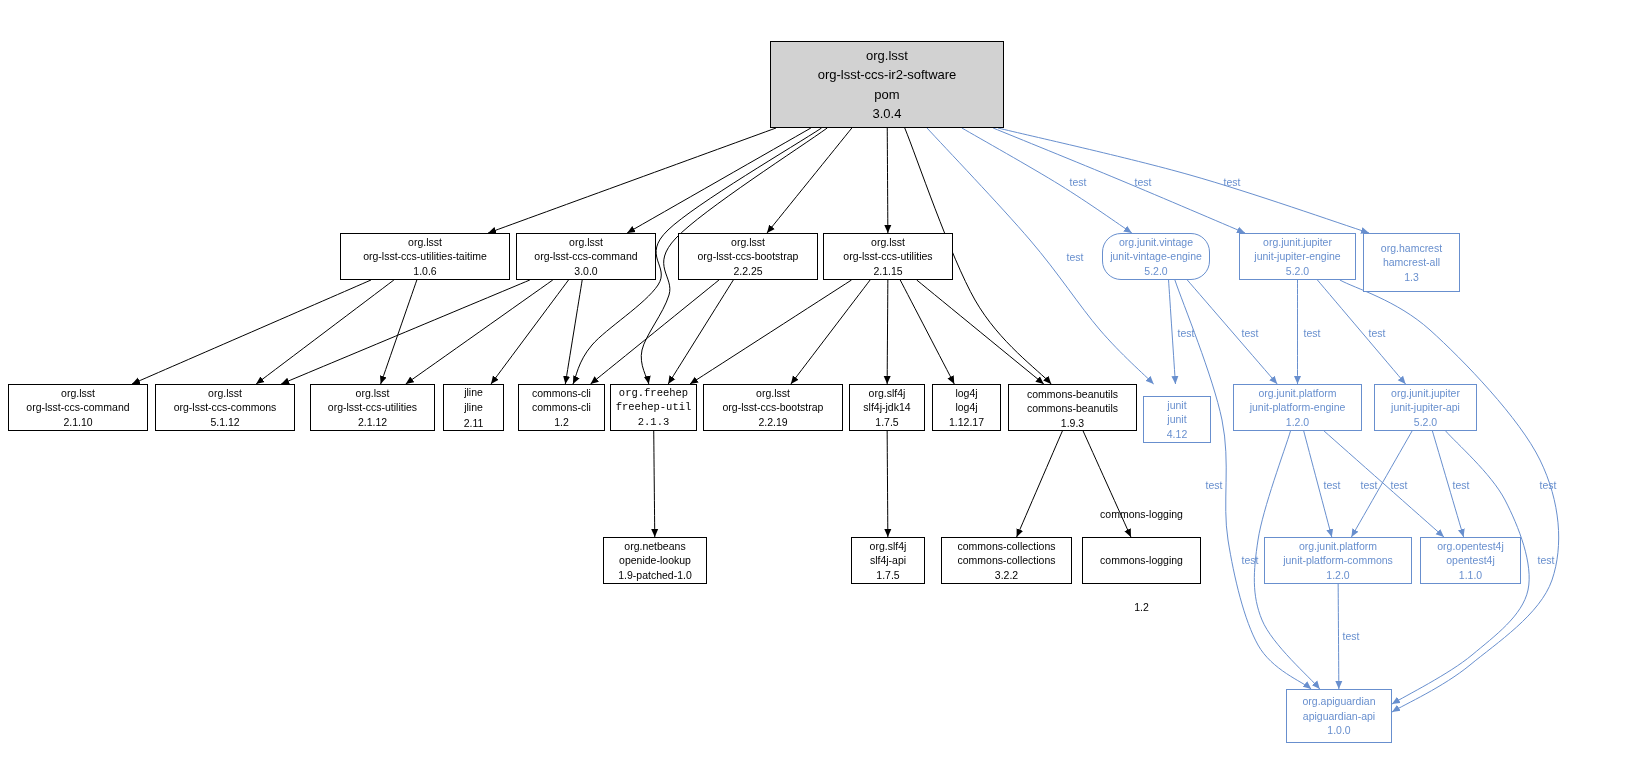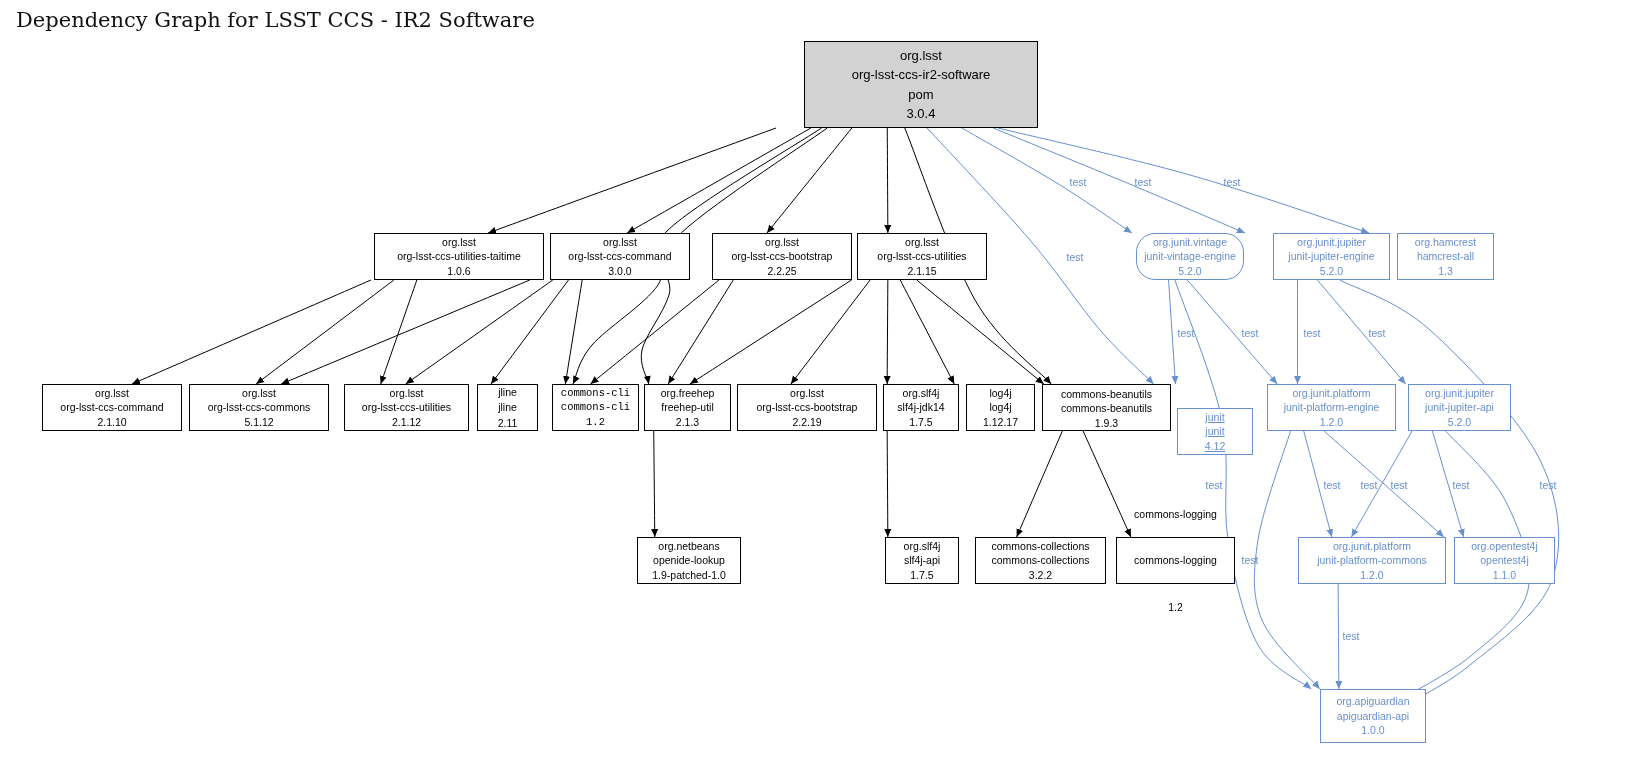--- a/index.html
+++ b/index.html
@@ -11,21 +11,21 @@
   .title{position:absolute;left:16px;top:8px;font-family:"DejaVu Serif",serif;font-size:21px;color:#111;white-space:nowrap;}
   #edges-svg{position:absolute;left:0;top:0;}
   .edge{fill:none;stroke-width:1px;}
   .dep-edge{stroke:var(--edge);}
   .test-edge{stroke:var(--blue);}
   .arrow-dep{fill:var(--edge);}
   .arrow-test{fill:var(--blue);}
   .edge-label{fill:var(--blue);font-size:10.5px;text-anchor:middle;font-family:"Liberation Sans",sans-serif;}
   .node{position:absolute;box-sizing:border-box;background:var(--node-fill);border:1px solid var(--border);
         display:flex;flex-direction:column;justify-content:center;align-items:center;text-align:center;
-        font-size:10.5px;line-height:14.5px;color:#000;margin-left:34px;}
+        font-size:10.5px;line-height:14.5px;color:#000;}
   .node .nline{white-space:nowrap;}
   .node.root{background:var(--root-fill);font-size:13px;line-height:19.5px;}
   .node.test{border-color:var(--blue);color:var(--blue);}
 </style>
 </head>
 <body>
 
 <div class="stage">
   <svg id="edges-svg" width="1629" height="768">
     <defs>
@@ -89,21 +89,20 @@
       <text x="1461" y="489" class="edge-label">test</text>
       <path d="M1339.8639455782313,280 C1354.8866213151928,288.3333333333333 1396.6439909297053,300 1430,330 C1463.3560090702947,360 1519.6666666666667,418.3333333333333 1540,460 C1560.3333333333333,501.6666666666667 1563.6666666666667,545.8333333333334 1552,580 C1540.3333333333333,614.1666666666666 1496.6666666666667,643 1470,665 C1443.3333333333333,687 1405,704.1666666666666 1392,712" class="edge test-edge" marker-end="url(#arrow-test)"></path>
       <text x="1548" y="489" class="edge-label">test</text>
       <path d="M1290.4943396226415,431 C1285.0786163522012,449.1666666666667 1262.7490566037736,508.5 1258,540 C1253.2509433962264,571.5 1251.7083333333333,595.1666666666666 1262,620 C1272.2916666666667,644.8333333333334 1310.125,677.5 1319.75,689" class="edge test-edge" marker-end="url(#arrow-test)"></path>
       <text x="1250" y="564" class="edge-label">test</text>
       <path d="M1445.6972972972974,431 C1455.5810810810813,442.5 1491.2828828828829,473.5 1505,500 C1518.7171171171171,526.5 1533.5,564.1666666666666 1528,590 C1522.5,615.8333333333334 1494.6666666666667,636 1472,655 C1449.3333333333333,674 1405.3333333333333,695.8333333333334 1392,704" class="edge test-edge" marker-end="url(#arrow-test)"></path>
       <text x="1546" y="564" class="edge-label">test</text>
       <path d="M1338.1551155115512,584 C1338.2706270627064,601.5 1338.7326732673266,671.5 1338.8481848184817,689" class="edge test-edge" marker-end="url(#arrow-test)"></path>
       <text x="1351" y="640" class="edge-label">test</text>
     </svg>
-  <div class="title">Dependency Graph for LSST CCS - IR2 Software</div>
 <div class="node root" style="left: 770px; top: 41px; width: 234px; height: 87px;">
       <div class="nline">org.lsst</div>
       <div class="nline">org-lsst-ccs-ir2-software</div>
       <div class="nline">pom</div>
       <div class="nline">3.0.4</div>
     </div>
     <div class="node" style="left: 340px; top: 233px; width: 170px; height: 47px;">
       <div class="nline">org.lsst</div>
       <div class="nline">org-lsst-ccs-utilities-taitime</div>
       <div class="nline">1.0.6</div>
@@ -126,21 +125,21 @@
     <div class="node test" style="left: 1102px; top: 233px; width: 108px; height: 47px; border-radius: 19px;">
       <div class="nline">org.junit.vintage</div>
       <div class="nline">junit-vintage-engine</div>
       <div class="nline">5.2.0</div>
     </div>
     <div class="node test" style="left: 1239px; top: 233px; width: 117px; height: 47px;">
       <div class="nline">org.junit.jupiter</div>
       <div class="nline">junit-jupiter-engine</div>
       <div class="nline">5.2.0</div>
     </div>
-    <div class="node test" style="left: 1363px; top: 233px; width: 97px; height: 47px;">
+    <div class="node test" style="left: 1363px; top: 233px; width: 97px; height: 59px;">
       <div class="nline">org.hamcrest</div>
       <div class="nline">hamcrest-all</div>
       <div class="nline">1.3</div>
     </div>
     <div class="node" style="left: 8px; top: 384px; width: 140px; height: 47px;">
       <div class="nline">org.lsst</div>
       <div class="nline">org-lsst-ccs-command</div>
       <div class="nline">2.1.10</div>
     </div>
     <div class="node" style="left: 155px; top: 384px; width: 140px; height: 47px;">
@@ -151,26 +150,26 @@
     <div class="node" style="left: 310px; top: 384px; width: 125px; height: 47px;">
       <div class="nline">org.lsst</div>
       <div class="nline">org-lsst-ccs-utilities</div>
       <div class="nline">2.1.12</div>
     </div>
     <div class="node" style="left: 443px; top: 384px; width: 61px; height: 47px; justify-content: space-between;">
       <div class="nline">jline</div>
       <div class="nline">jline</div>
       <div class="nline">2.11</div>
     </div>
-    <div class="node" style="left: 518px; top: 384px; width: 87px; height: 47px; font-family: Liberation Mono, monospace;">
+    <div class="node" style="left: 518px; top: 384px; width: 87px; height: 47px;">
       <div class="nline">commons-cli</div>
       <div class="nline">commons-cli</div>
       <div class="nline">1.2</div>
     </div>
-    <div class="node" style="left: 610px; top: 384px; width: 87px; height: 47px;">
+    <div class="node" style="left: 610px; top: 384px; width: 87px; height: 47px; font-family: Liberation Mono, monospace;">
       <div class="nline">org.freehep</div>
       <div class="nline">freehep-util</div>
       <div class="nline">2.1.3</div>
     </div>
     <div class="node" style="left: 703px; top: 384px; width: 140px; height: 47px;">
       <div class="nline">org.lsst</div>
       <div class="nline">org-lsst-ccs-bootstrap</div>
       <div class="nline">2.2.19</div>
     </div>
     <div class="node" style="left: 849px; top: 384px; width: 76px; height: 47px;">
@@ -181,21 +180,21 @@
     <div class="node" style="left: 932px; top: 384px; width: 69px; height: 47px;">
       <div class="nline">log4j</div>
       <div class="nline">log4j</div>
       <div class="nline">1.12.17</div>
     </div>
     <div class="node" style="left: 1008px; top: 384px; width: 129px; height: 47px; justify-content: flex-end;">
       <div class="nline">commons-beanutils</div>
       <div class="nline">commons-beanutils</div>
       <div class="nline">1.9.3</div>
     </div>
-    <div class="node test" style="left: 1143px; top: 408px; width: 76px; height: 47px; text-decoration: underline;">
+    <div class="node test" style="left: 1143px; top: 396px; width: 68px; height: 47px;">
       <div class="nline">junit</div>
       <div class="nline">junit</div>
       <div class="nline">4.12</div>
     </div>
     <div class="node test" style="left: 1233px; top: 384px; width: 129px; height: 47px;">
       <div class="nline">org.junit.platform</div>
       <div class="nline">junit-platform-engine</div>
       <div class="nline">1.2.0</div>
     </div>
     <div class="node test" style="left: 1374px; top: 384px; width: 103px; height: 47px;">

